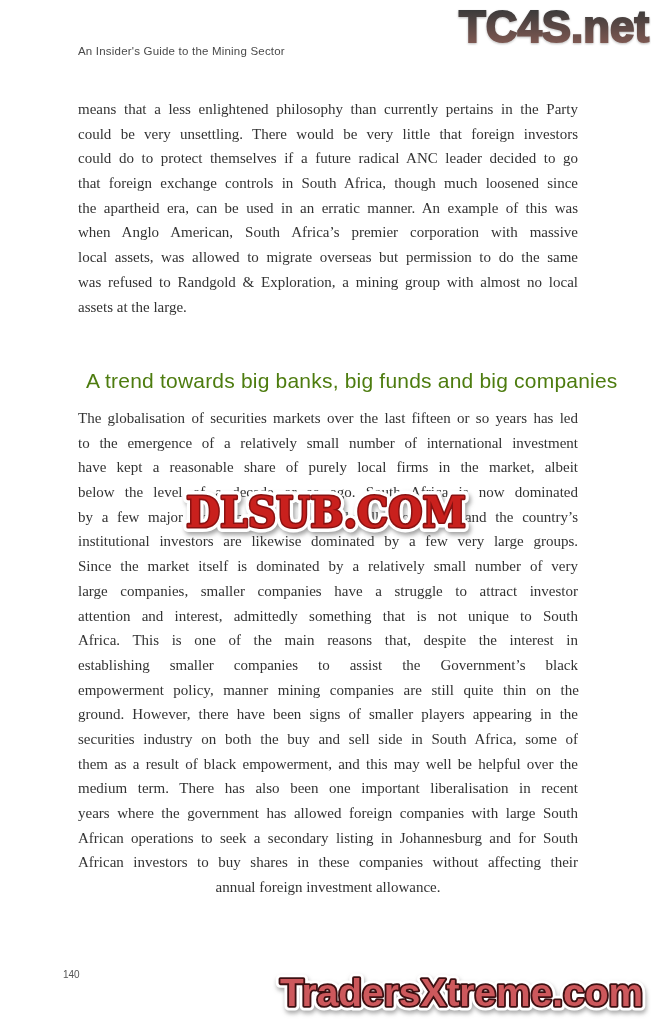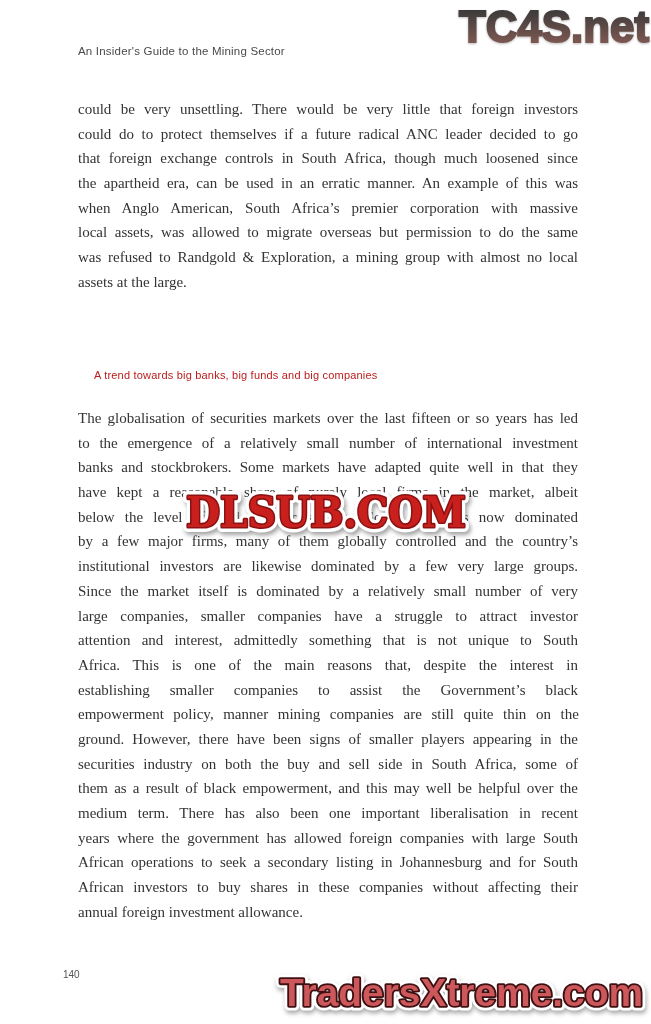--- a/index.html
+++ b/index.html
@@ -3,23 +3,23 @@
 <meta charset="utf-8">
 <style>
   html,body{margin:0;padding:0;}
   body{width:651px;height:1024px;position:relative;background:#ffffff;overflow:hidden;
        font-family:"Liberation Serif",serif;}
   .running-header{position:absolute;left:78px;top:45px;font-family:"Liberation Sans",sans-serif;
        font-size:11.5px;letter-spacing:.2px;color:#4a4a4a;}
   .para{position:absolute;left:78px;width:500px;color:#333333;font-size:15px;}
   .para .line{line-height:24.7px;height:24.7px;white-space:nowrap;overflow:visible;}
   #para1{top:97px;}
-  #para2{top:406px;}
-  .section-heading{position:absolute;left:94px;top:369px;font-family:"Liberation Sans",sans-serif;
-       font-size:11px;letter-spacing:.2px;color:#b91c1c;}
+  #para2{top:406px;text-align:center;}
+  .section-heading{position:absolute;left:86px;top:369px;font-family:"Liberation Sans",sans-serif;
+       font-size:21px;letter-spacing:.2px;color:#4d7c0f;}
   .page-number{position:absolute;left:63px;top:969px;font-family:"Liberation Sans",sans-serif;
        font-size:10px;color:#555555;}
   .wm{position:absolute;}
   #wm-top{left:455px;top:2px;}
   #wm-mid{left:174px;top:483px;}
   #wm-bottom{left:272px;top:966px;}
   svg text{font-weight:bold;}
   .wm-serif text{font-family:"DejaVu Serif",serif;}
   .wm-sans text{font-family:"Liberation Sans",sans-serif;}
 </style>
@@ -32,36 +32,36 @@
   <defs>
     <linearGradient id="tcg" x1="0" y1="0" x2="0" y2="1">
       <stop offset="0.15" stop-color="#3a3a3a"></stop>
       <stop offset="1" stop-color="#8d5f57"></stop>
     </linearGradient>
   </defs>
   <text x="4" y="40" font-size="44" textLength="190" lengthAdjust="spacingAndGlyphs" fill="url(#tcg)" stroke="url(#tcg)" stroke-width="2" style="filter:drop-shadow(0 1px 1px rgba(60,60,60,0.35));">TC4S.net</text>
 </svg>
 
 <div id="para1" class="para">
+    <div class="line"><span style="word-spacing: 3.91051px;">means that a less enlightened philosophy than currently pertains in the Party</span></div>
     <div class="line"><span style="word-spacing: 5.56534px;">could be very unsettling. There would be very little that foreign investors</span></div>
     <div class="line"><span style="word-spacing: 3.82572px;">could do to protect themselves if a future radical ANC leader decided to go</span></div>
     <div class="line"><span style="word-spacing: 4.46875px;">that foreign exchange controls in South Africa, though much loosened since</span></div>
     <div class="line"><span style="word-spacing: 3.64286px; margin-top: 40px;">the apartheid era, can be used in an erratic manner. An example of this was</span></div>
     <div class="line"><span style="word-spacing: 8.1875px;">when Anglo American, South Africa’s premier corporation with massive</span></div>
     <div class="line"><span style="word-spacing: 3.86328px;">local assets, was allowed to migrate overseas but permission to do the same</span></div>
     <div class="line"><span style="word-spacing: 3.02604px;">was refused to Randgold &amp; Exploration, a mining group with almost no local</span></div>
     <div class="line para-last"><span>assets at the large.</span></div>
   </div>
 
 <div class="section-heading">A trend towards big banks, big funds and big companies</div>
 
 <div id="para2" class="para">
     <div class="line"><span style="word-spacing: 2.54327px;">The globalisation of securities markets over the last fifteen or so years has led</span></div>
     <div class="line"><span style="word-spacing: 5.95937px;">to the emergence of a relatively small number of international investment</span></div>
-    <div class="line"><span style="word-spacing: 4.48011px;">banks and stockbrokers. Some markets have adapted quite well in that they</span></div>
     <div class="line"><span style="word-spacing: 6.50651px;">have kept a reasonable share of purely local firms in the market, albeit</span></div>
     <div class="line"><span style="word-spacing: 6.41827px;">below the level of a decade or so ago. South Africa is now dominated</span></div>
     <div class="line"><span style="word-spacing: 4.90495px;">by a few major firms, many of them globally controlled and the country’s</span></div>
     <div class="line"><span style="word-spacing: 5.99531px;">institutional investors are likewise dominated by a few very large groups.</span></div>
     <div class="line"><span style="word-spacing: 5.21875px;">Since the market itself is dominated by a relatively small number of very</span></div>
     <div class="line"><span style="word-spacing: 8.84201px;">large companies, smaller companies have a struggle to attract investor</span></div>
     <div class="line"><span style="word-spacing: 7.4625px;">attention and interest, admittedly something that is not unique to South</span></div>
     <div class="line"><span style="word-spacing: 8.85026px;">Africa. This is one of the main reasons that, despite the interest in</span></div>
     <div class="line"><span style="word-spacing: 16.2612px;">establishing smaller companies to assist the Government’s black</span></div>
     <div class="line"><span style="word-spacing: 5.81562px;">empowerment policy, manner mining companies are still quite thin on the</span></div>

